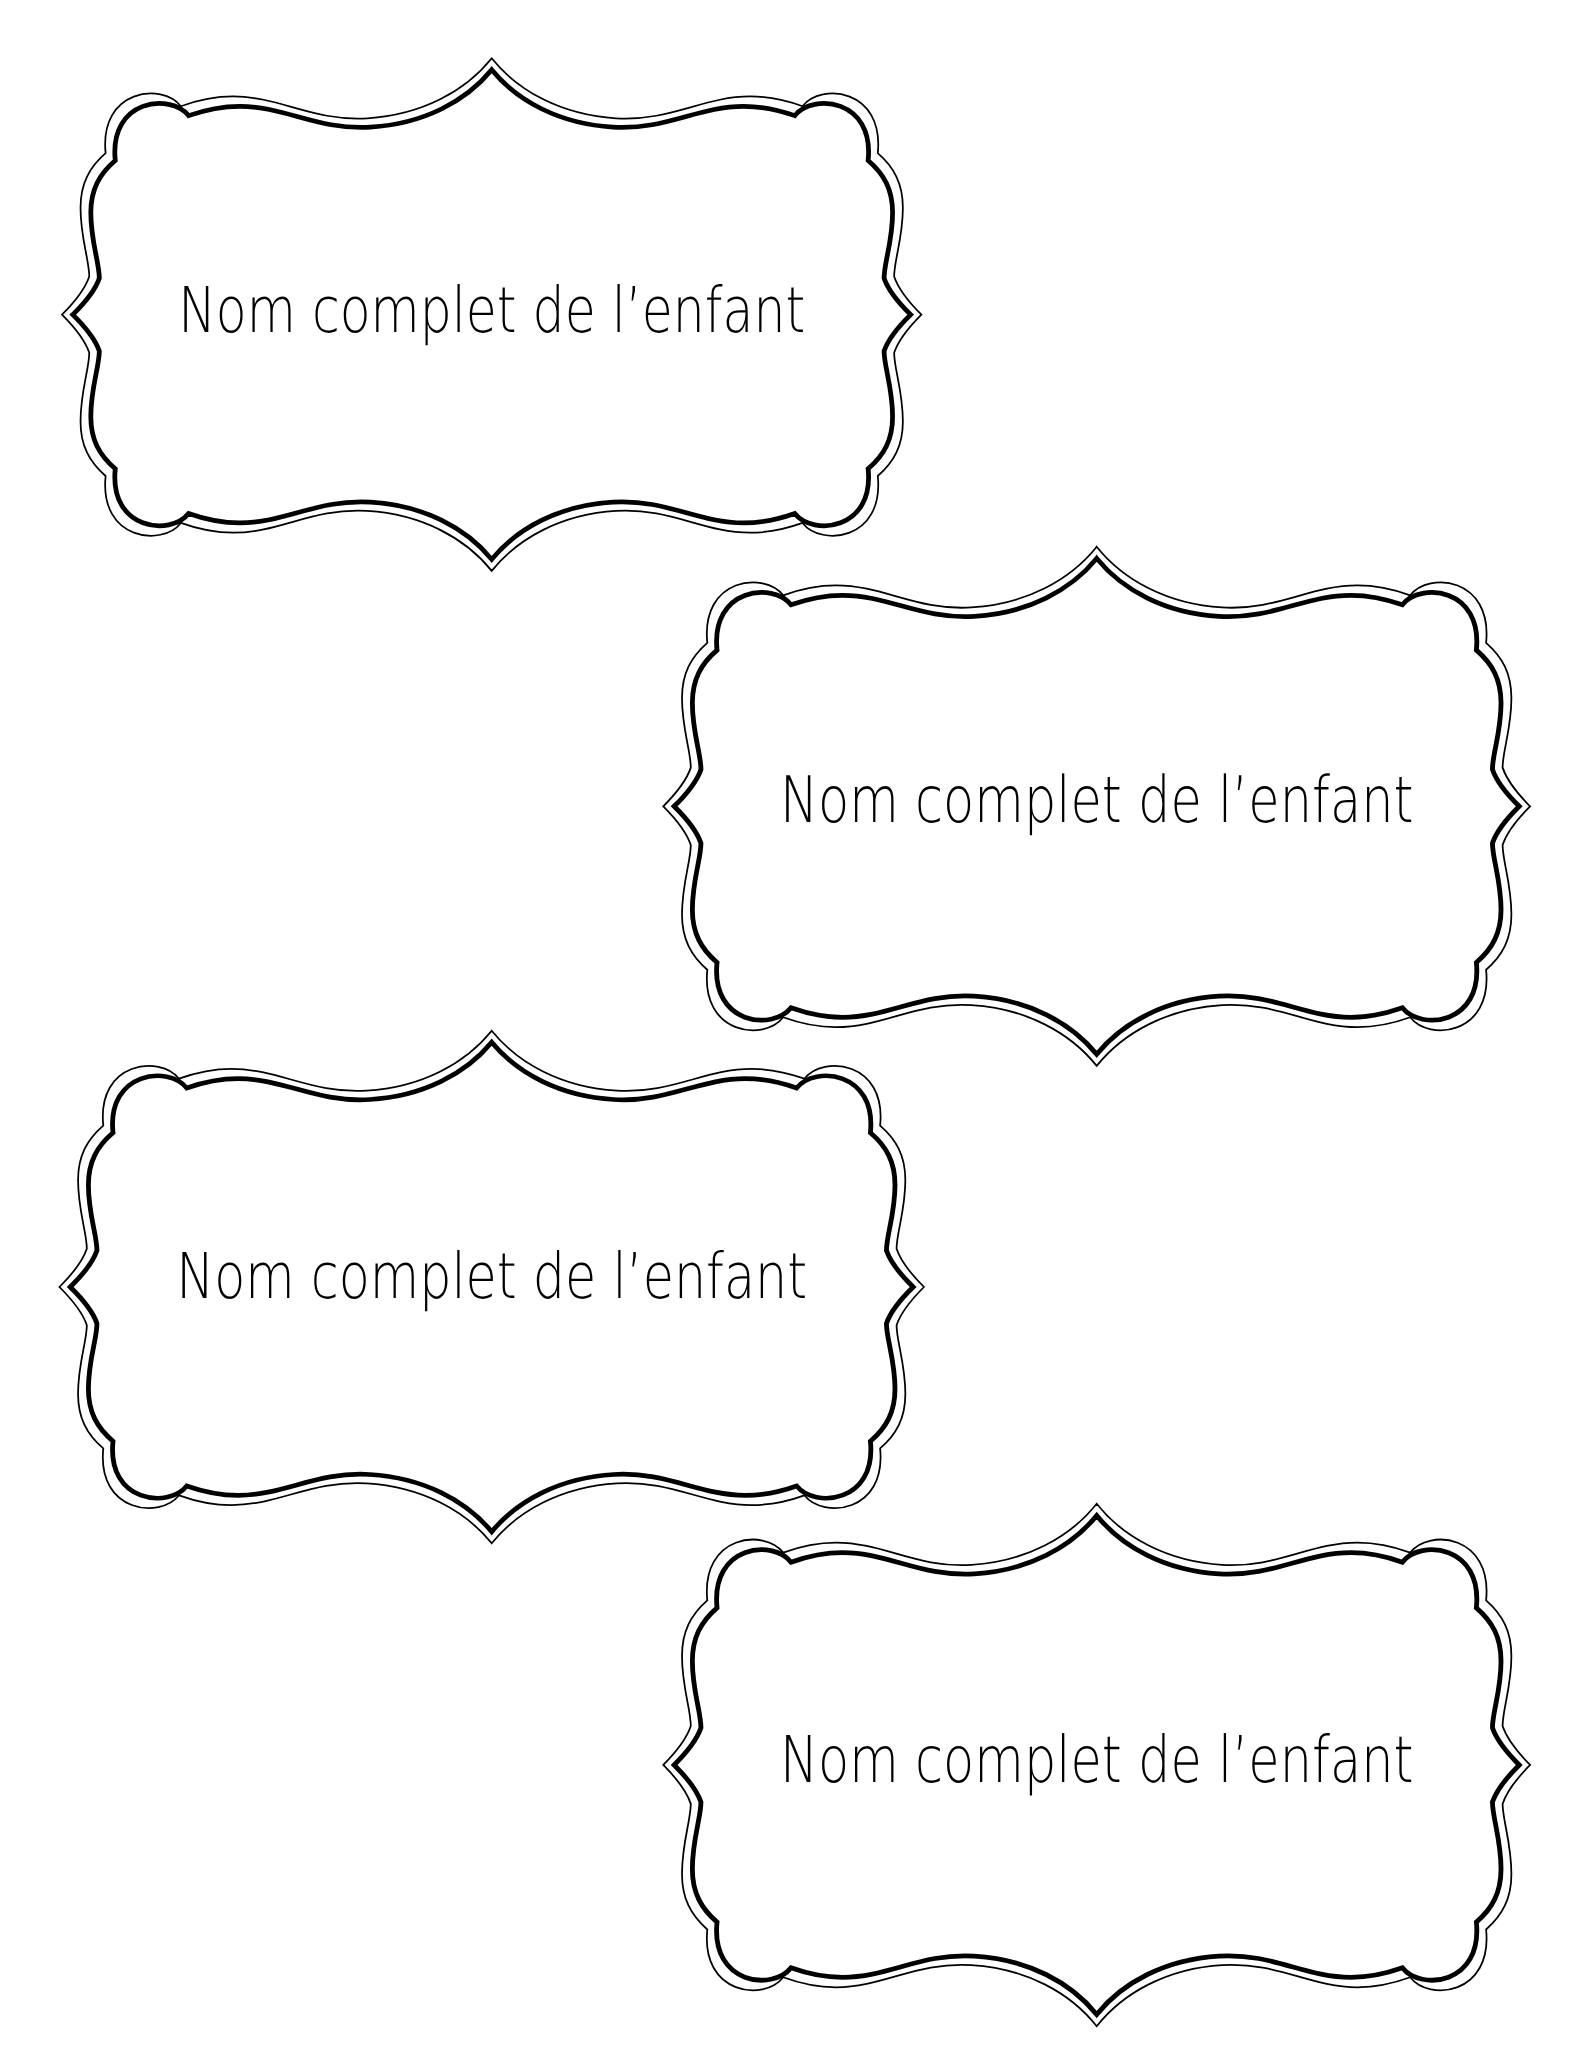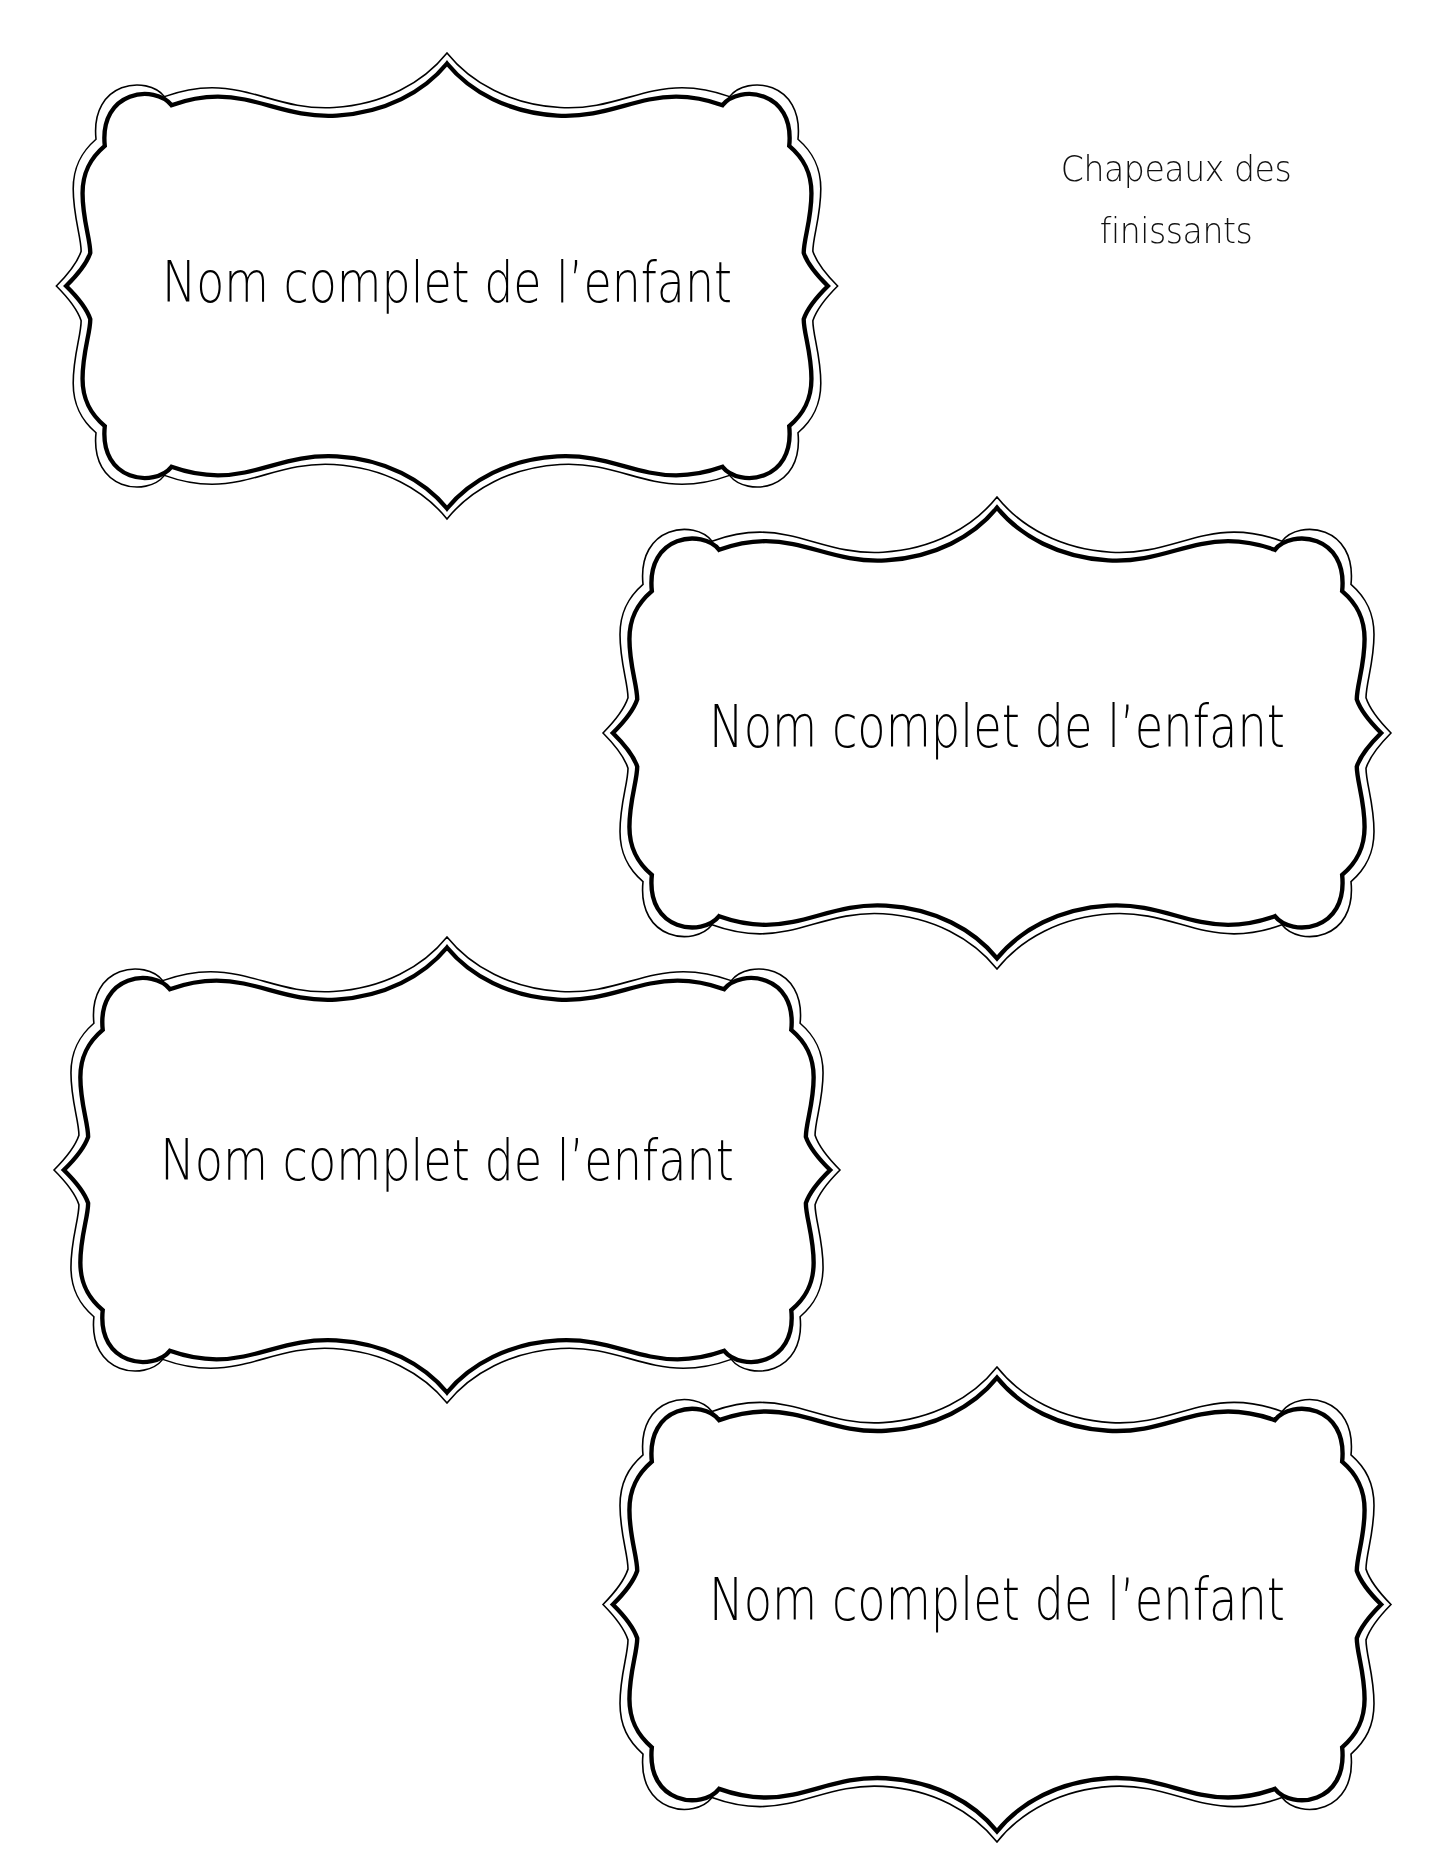--- a/index.html
+++ b/index.html
@@ -49,24 +49,20 @@
         C783,230 768,215 763,200
         C763,185 771,165 771,137
         C771,115 763,100 748,87
         C754,28 696,22 679,44
         C668,40 653,35 631,35
         C588,35 558,58 508,55
         C458,52 418,30 394,0 Z"></path>
     </defs>
   </svg>
 
-  <div class="title">
-    <span>Chapeaux des</span>
-    <span>finissants</span>
-  </div>
 
   <div class="label" style="left:53px; top:53px;">
     <svg width="788" height="466" viewBox="0 0 788 470">
       <use href="#frame-shape" class="frame-outer"></use>
       <g transform="translate(394 235) scale(0.975 0.955) translate(-394 -235)">
         <use href="#frame-shape" class="frame-inner"></use>
       </g>
       <text class="name-text" x="394" y="251" text-anchor="middle" textLength="575" lengthAdjust="spacingAndGlyphs">Nom complet de l’enfant</text>
     </svg>
   </div>

